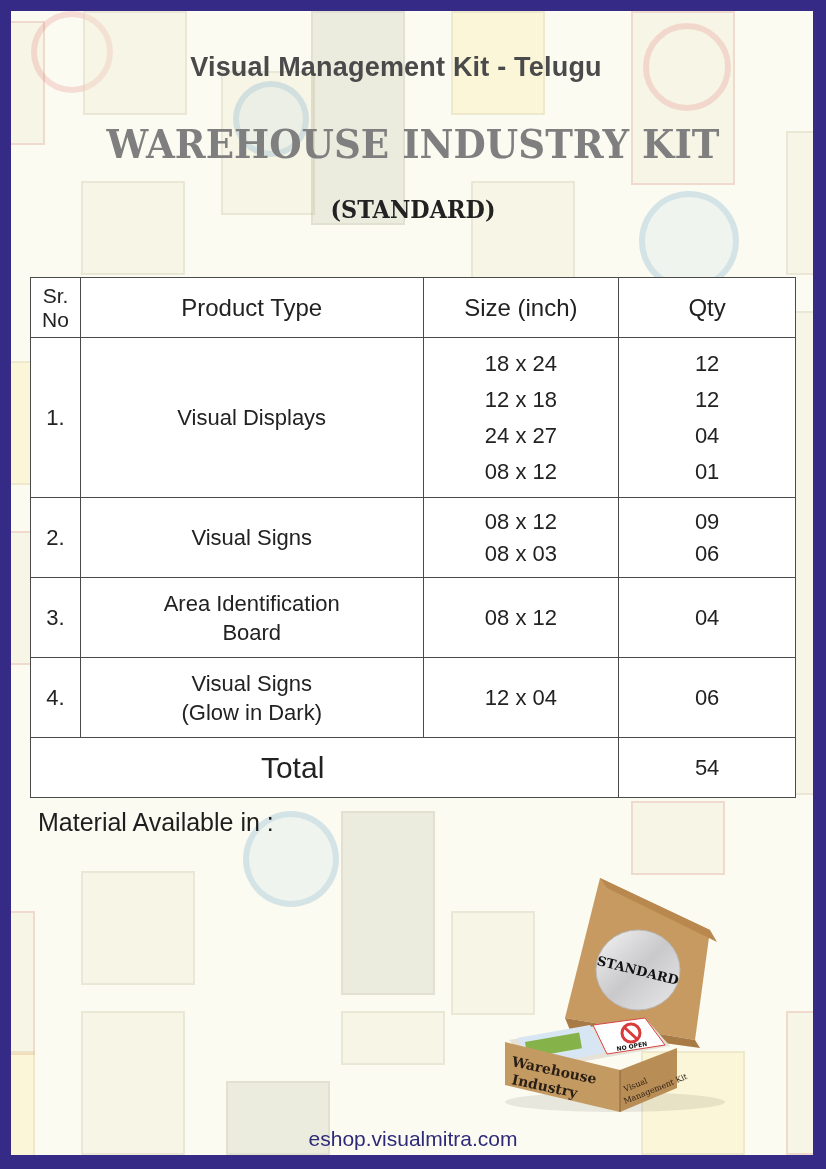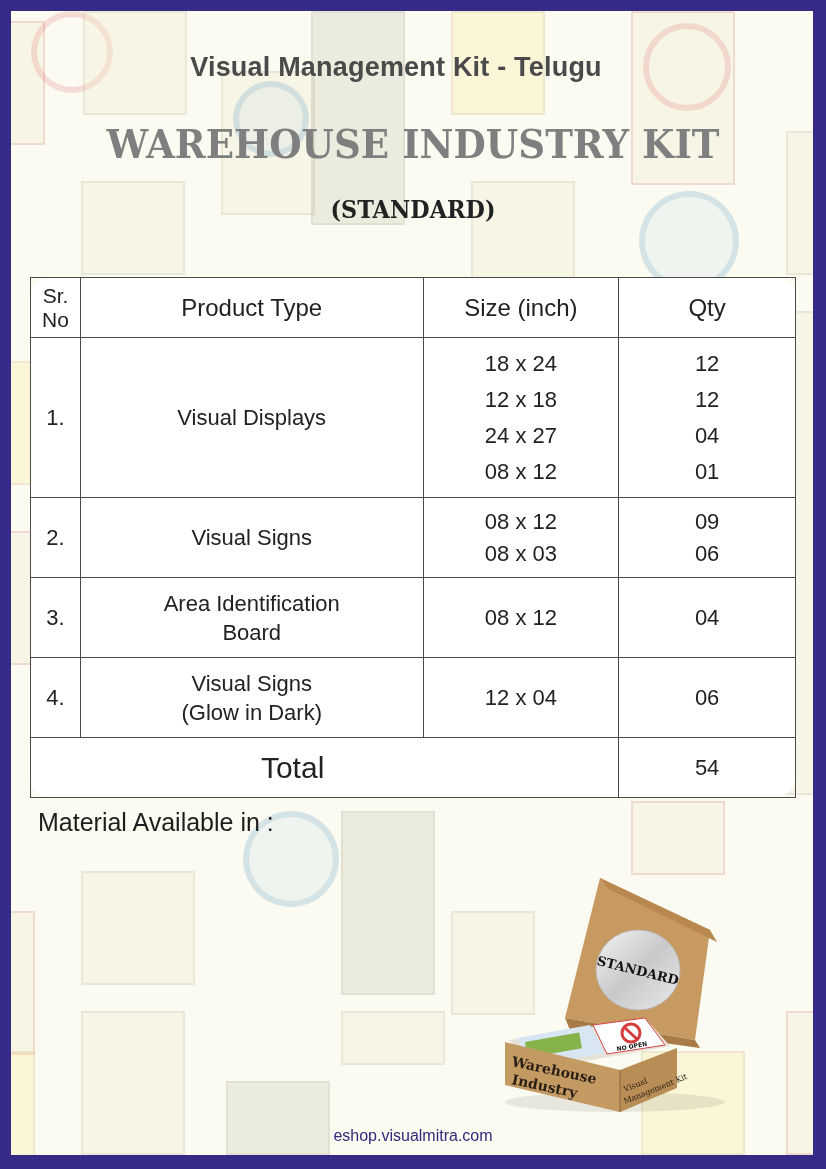--- a/index.html
+++ b/index.html
@@ -10,42 +10,42 @@
   .bg-tile.red { border-color: rgba(220,120,120,0.22); }
   .bg-tile.yellow { background: rgba(250,230,140,0.25); }
   .bg-tile.dark { background: rgba(120,120,90,0.12); }
   .bg-circle { position: absolute; border-radius: 50%; border: 6px solid rgba(90,150,190,0.18); background: rgba(160,200,225,0.12); }
   .bg-circle.red { border-color: rgba(220,90,90,0.18); background: transparent; }
 
   .title1 { position: absolute; left: 0; top: 52px; width: 792px; text-align: center; font-weight: bold; font-size: 27px; color: #4a4a4a; letter-spacing: 0.2px; }
   .title2 { position: absolute; left: 0; top: 120px; width: 826px; text-align: center; font-family: "DejaVu Serif", serif; font-weight: bold; font-size: 40px; color: #7f7f7f; transform: scaleX(0.93); }
   .title3 { position: absolute; left: 0; top: 195px; width: 826px; text-align: center; font-family: "DejaVu Serif", serif; font-weight: bold; font-size: 24px; color: #222; transform: scaleX(0.93); }
 
-  table.kit { position: absolute; left: 30px; top: 277px; width: 766px; border-collapse: collapse; background: #ffffff; color: #222; font-size: 22px; border-radius: 22px; }
+  table.kit { position: absolute; left: 30px; top: 277px; width: 766px; border-collapse: collapse; background: #ffffff; color: #222; font-size: 22px; }
   table.kit td, table.kit th { border: 1.5px solid #4a4a4a; text-align: center; vertical-align: middle; padding: 0; font-weight: normal; }
   .c-sr { width: 49px; }
   .c-type { width: 342px; }
   .c-size { width: 195px; margin-left: 39px; }
   .c-qty { width: 176px; }
   tr.hdr { height: 60px; }
   tr.hdr th { font-size: 24px; }
   tr.hdr th.c-sr { font-size: 21px; line-height: 24px; }
   .lines div { line-height: 36px; }
   .lines.tight div { line-height: 32px; }
   .two-line { line-height: 29px; }
   tr.r1 { height: 160px; }
   tr.r2, tr.r3, tr.r4 { height: 80px; }
   tr.total { height: 60px; }
   .total-label { text-align: left; padding-right: 64px !important; font-weight: normal; font-size: 30px; border-right: 1.5px solid #4a4a4a; }
 
   .material-title { position: absolute; left: 38px; top: 808px; font-size: 25px; color: #1e1e1e; }
   .material-list { position: absolute; left: 38px; top: 848px; font-size: 22px; color: #1e1e1e; }
   .material-list div { line-height: 32px; }
 
-  .footer-url { position: absolute; left: 0; top: 1127px; width: 826px; text-align: center; font-size: 16px; color: #2e2a7a; }
+  .footer-url { position: absolute; left: 0; top: 1127px; width: 826px; text-align: center; font-size: 21px; color: #2e2a7a; }
 
   .box { position: absolute; left: 495px; top: 870px; width: 240px; height: 245px; }
 </style>
 </head>
 <body>
 
 <div class="page">
 
   <div>
     <div class="bg-tile red" style="left:-10px;top:10px;width:40px;height:120px;"></div>

